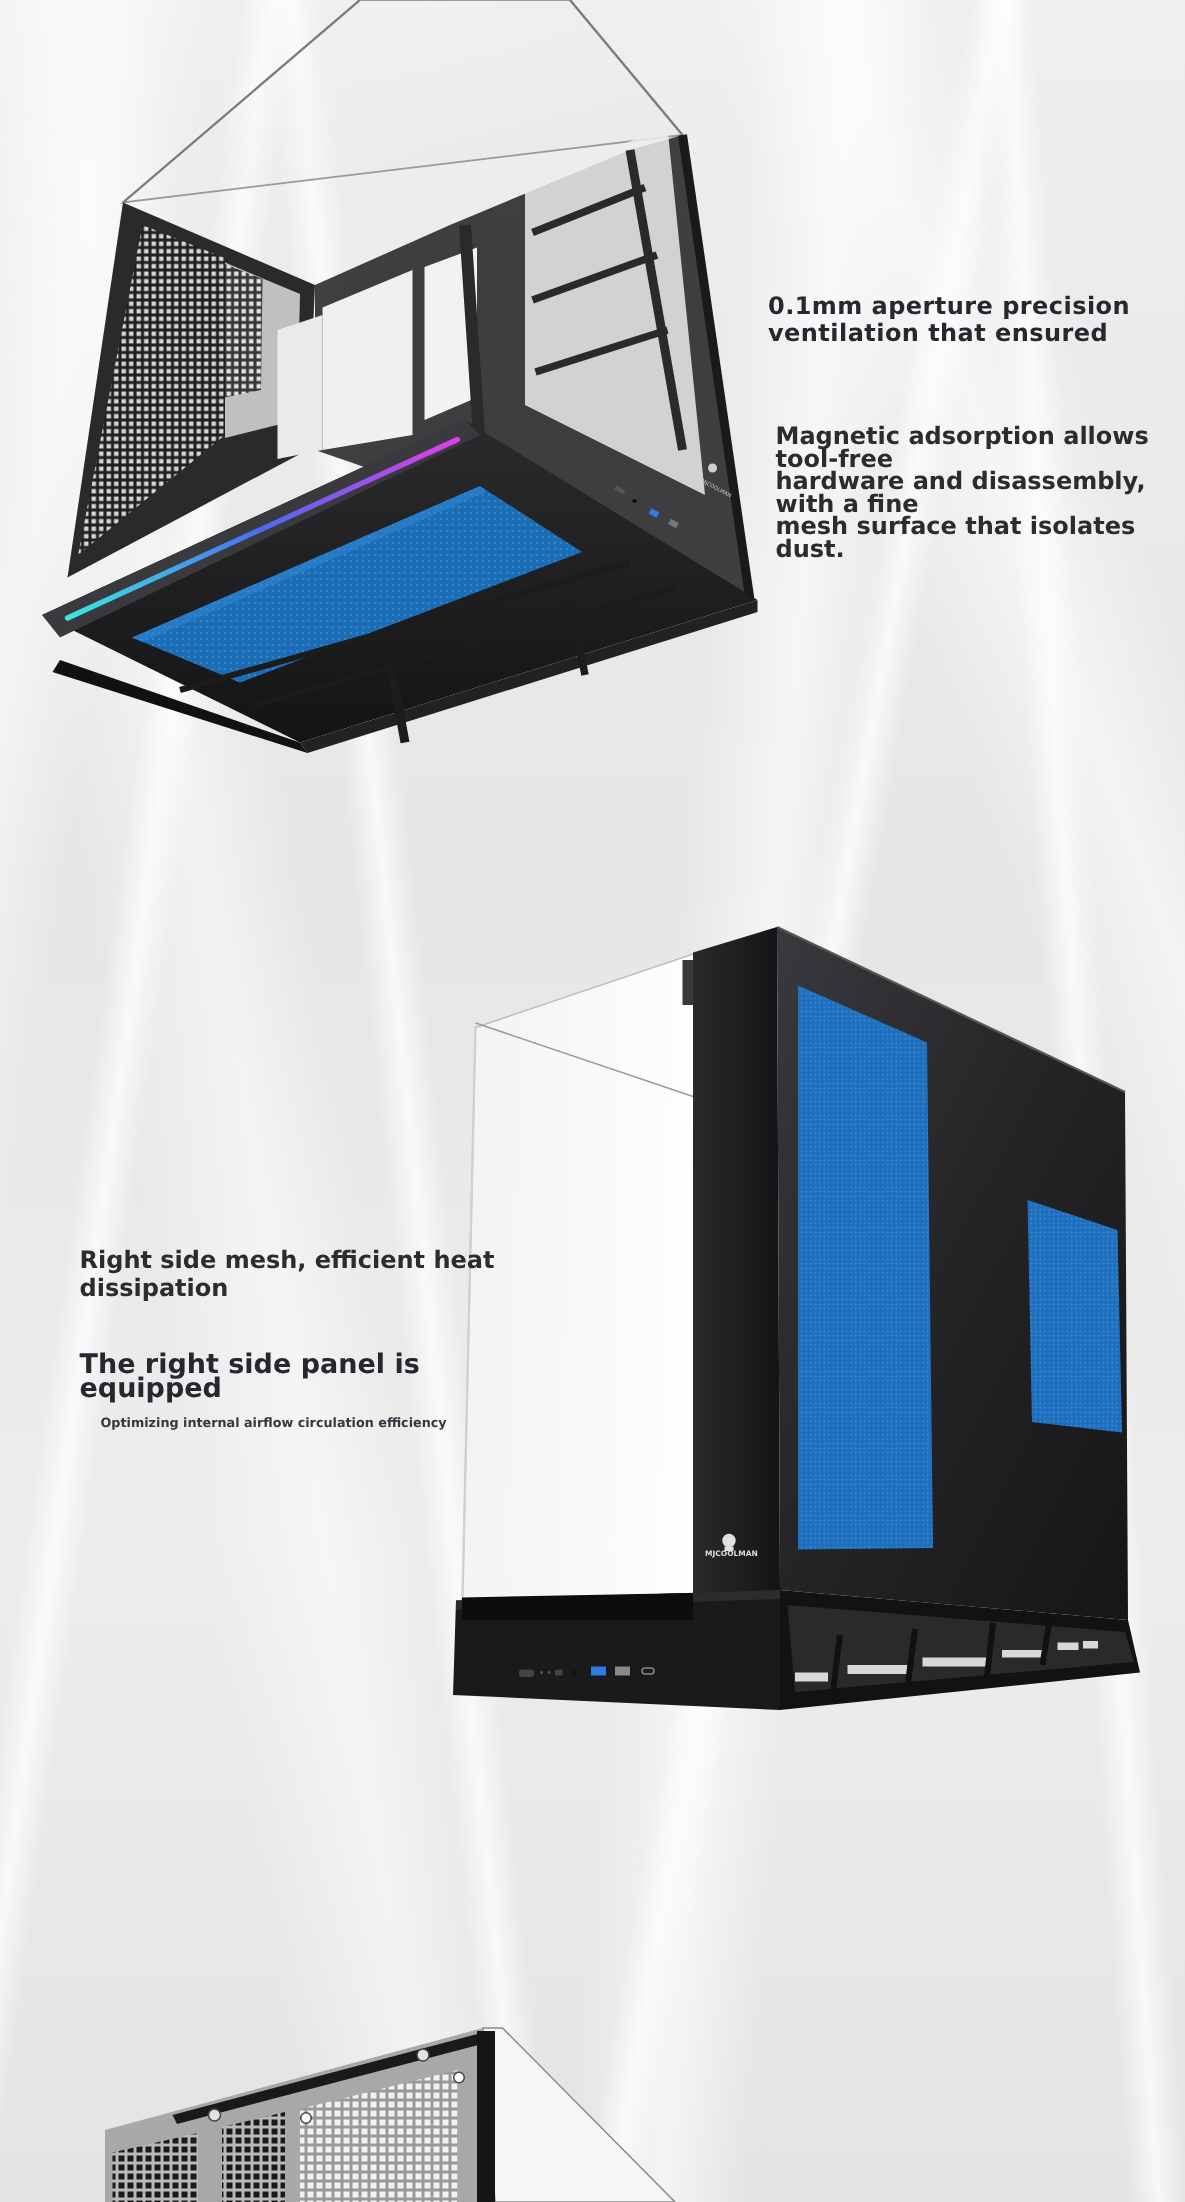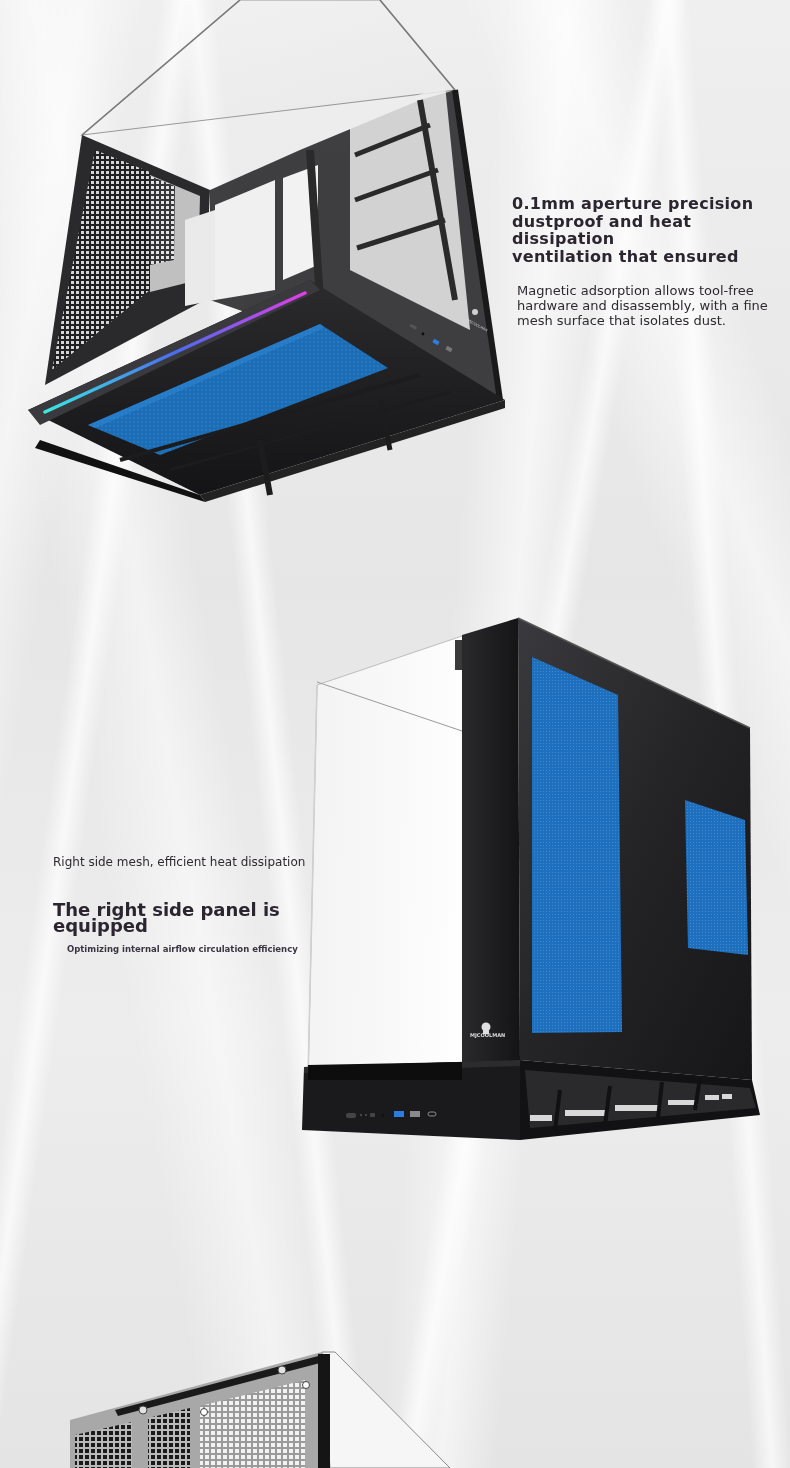--- a/index.html
+++ b/index.html
@@ -25,25 +25,25 @@
 
   
   .txt { position: absolute; color: #2a2232; }
   .t1-title {
     left: 512px; top: 195px; width: 260px;
     font-size: 16px; font-weight: bold; line-height: 17.5px; letter-spacing: 0.3px;
     color: #2b2530;
   }
   .t1-body {
     left: 517px; top: 283px; width: 265px;
-    font-size: 13px; font-weight: normal; line-height: 15px; color: #2e2a30;
+    font-size: 16px; font-weight: bold; line-height: 15px; color: #2e2a30;
   }
   .t2-head {
-    left: 53px; top: 855px; width: 300px;
-    font-size: 12px; font-weight: normal; color: #2e2a30;
+    left: 53px; top: 830px; width: 300px;
+    font-size: 16px; font-weight: bold; color: #2e2a30;
   }
   .t2-sub {
     left: 53px; top: 902px; width: 300px;
     font-size: 18px; font-weight: bold; line-height: 15.5px; color: #2b2530;
   }
   .t2-small {
     left: 67px; top: 944px; width: 300px;
     font-size: 8.5px; font-weight: bold; color: #3a3540;
   }
   .t2-big {
@@ -137,21 +137,20 @@
     <circle cx="423" cy="334" r="1.4" fill="#0c0c0c"></circle>
     <rect x="410" y="325" width="7" height="3" fill="#555" transform="rotate(28 413 326)"></rect>
 
     <circle cx="475" cy="312" r="3" fill="#cfcfcf"></circle>
     <text x="468" y="325" font-size="3.5" fill="#cfcfcf" font-family="DejaVu Sans, sans-serif" transform="rotate(28 475 322)">MJCOOLMAN</text>
   </svg>
 </div>
 
 <div class="txt t1-title">
   <div>0.1mm aperture precision</div>
-  <div>dustproof and heat dissipation</div>
   <div>ventilation that ensured</div>
 </div>
 <div class="txt t1-body">
   <div>Magnetic adsorption allows tool-free</div>
   <div>hardware and disassembly, with a fine</div>
   <div>mesh surface that isolates dust.</div>
 </div>
 
 <div class="case2">
   <svg width="480" height="560" viewBox="0 0 480 560">

